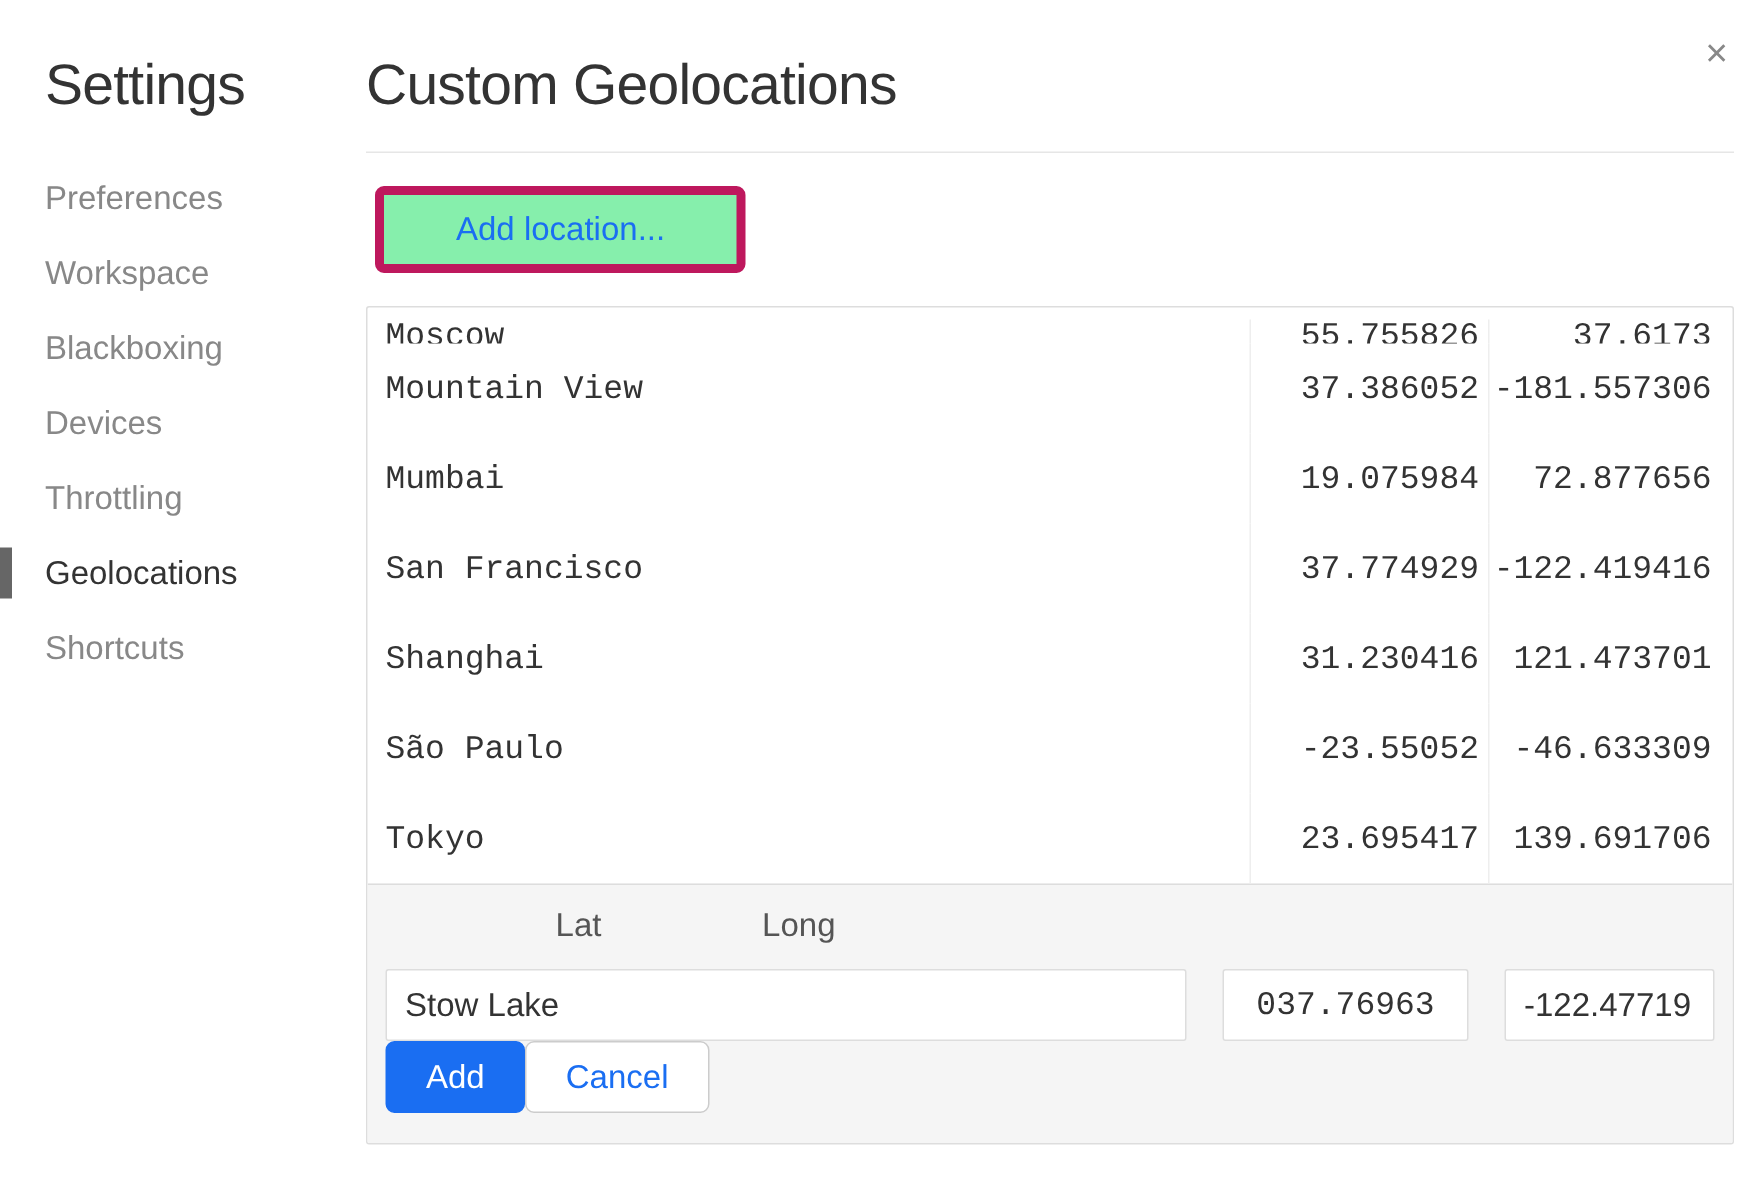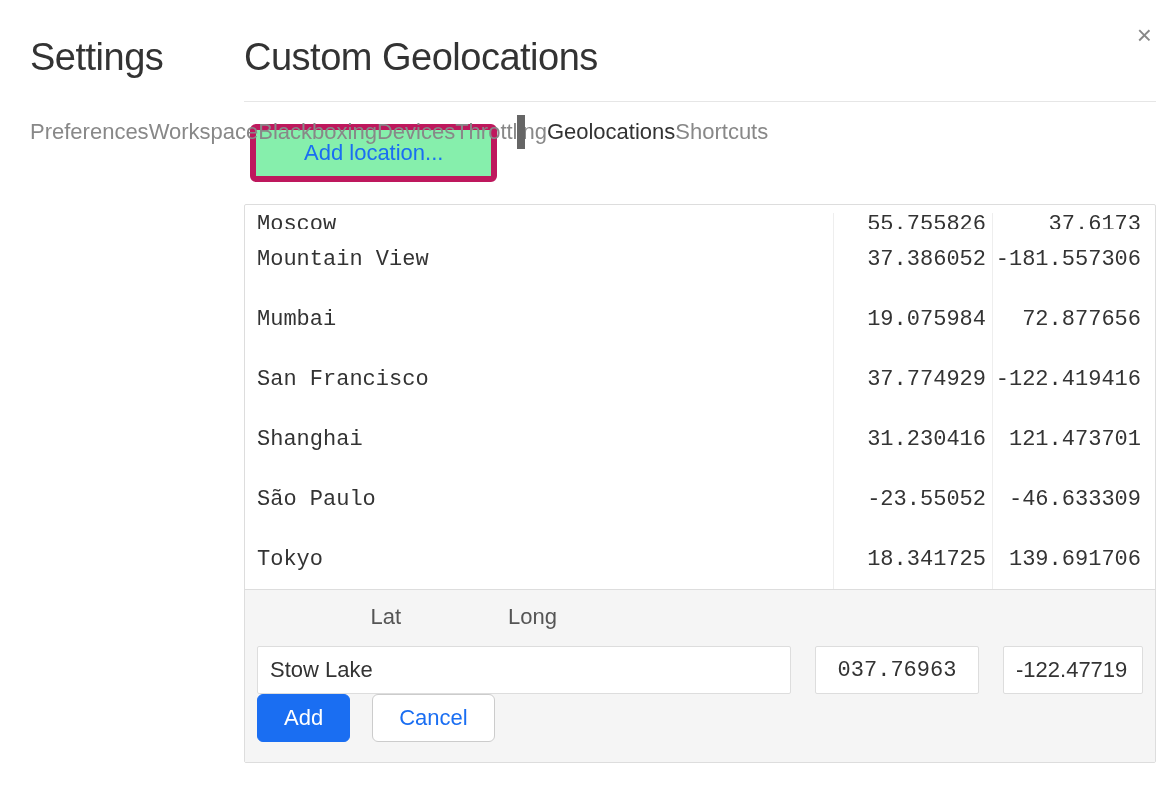--- a/index.html
+++ b/index.html
@@ -39,20 +39,21 @@
   }
   .sidebar-title {
     font-size: 38px;
     font-weight: 400;
     color: #333;
     margin: 0 0 28px 0;
     letter-spacing: -0.5px;
   }
   .sidebar-items {
     display: flex;
+    flex-direction: column;
   }
   .sidebar-item {
     font-size: 22px;
     color: #888;
     padding: 12px 0;
     cursor: pointer;
     position: relative;
   }
   .sidebar-item.active {
     color: #333;
@@ -160,21 +161,21 @@
     background: #fff;
     font-size: 22px;
     padding: 10px 12px;
     border-radius: 2px;
     color:#333;
     font-family: inherit;
   }
   .input.name { flex:1; }
   .input.lat { width:164px; text-align:center;font-family:Liberation Mono, monospace; }
   .input.long { width:140px; text-align:left; }
-  .edit-buttons { display:flex; gap:22px; }
+  .edit-buttons { display:flex; }
   .btn {
     font-size: 22px;
     padding: 10px 26px;
     border-radius: 6px;
     cursor: pointer;
   }
   .btn-primary {
     background: #1a6ef2;
     color: #fff;
     border: 1px solid #1a6ef2;
@@ -236,21 +237,21 @@
           <div class="cell-lat">31.230416</div>
           <div class="cell-long">121.473701</div>
         </div>
         <div class="row">
           <div class="cell-name">São Paulo</div>
           <div class="cell-lat">-23.55052</div>
           <div class="cell-long">-46.633309</div>
         </div>
         <div class="row">
           <div class="cell-name">Tokyo</div>
-          <div class="cell-lat">18.341725</div>
+          <div class="cell-lat">23.695417</div>
           <div class="cell-long">139.691706</div>
         </div>
       </div>
 
       <div class="edit-section">
         <div class="edit-header">
           <div class="h-lat">Lat</div>
           <div class="h-long">Long</div>
         </div>
         <div class="edit-inputs">

